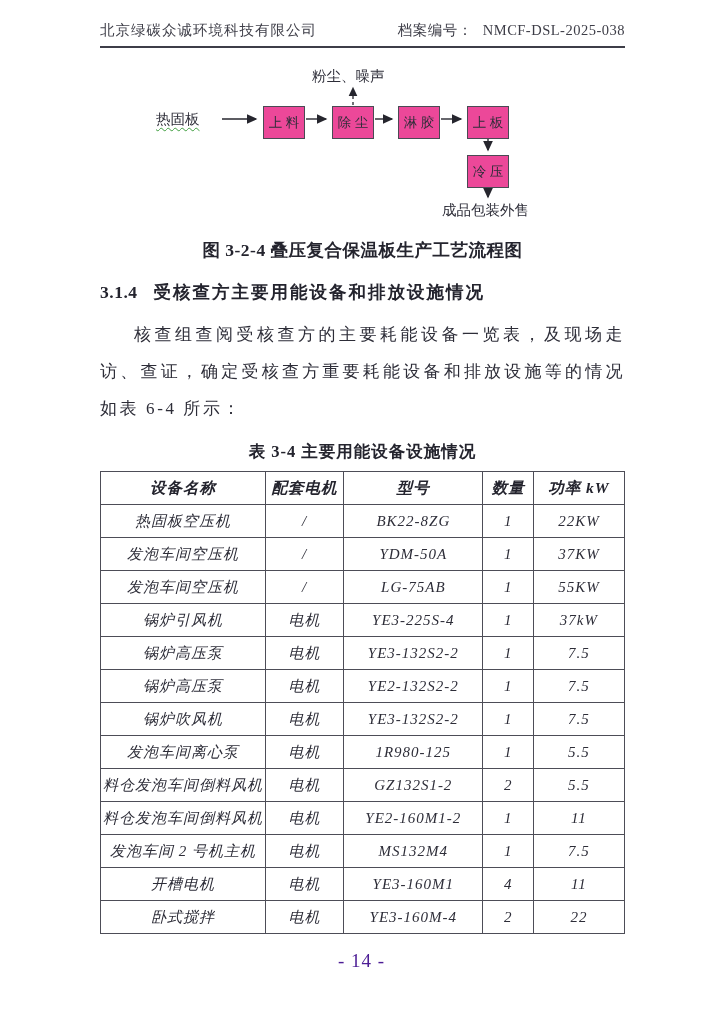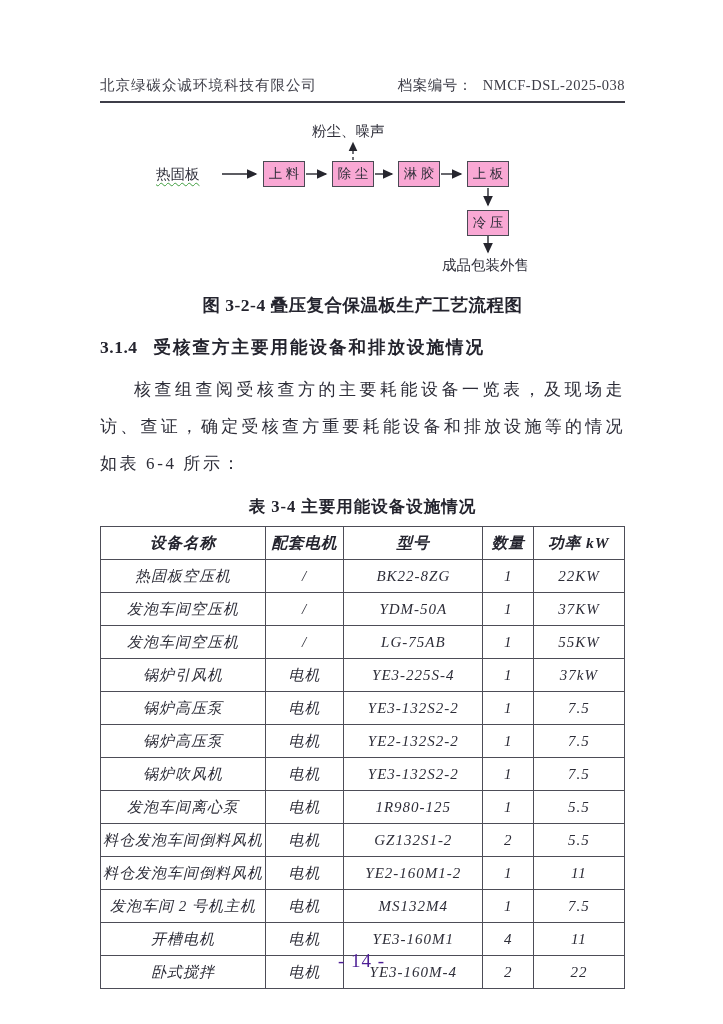--- a/index.html
+++ b/index.html
@@ -9,42 +9,42 @@
     font-family: "Liberation Serif", "DejaVu Serif", serif;
     color: #2d2d38;
     position: relative;
     overflow: hidden;
   }
   .page { width: 723px; height: 1024px; background: #ffffff; position: relative; }
   .content { margin-left: 100px; margin-right: 98px; }
 
   
   .doc-header {
-    padding-top: 76px;
+    padding-top: 21px;
     display: flex; justify-content: space-between; align-items: flex-end;
     border-bottom: 2px solid #3e3e48;
     padding-bottom: 6px;
     font-size: 14.5px; color: #3d3d47;
     letter-spacing: 1px;
   }
   .doc-header .right { letter-spacing: 0.5px; }
   .doc-header .archive-no { margin-left: 10px; letter-spacing: 0.5px; }
 
   
   .flowchart {
     position: relative;
     height: 160px;
     margin-top: 16px;
   }
   .fc-svg { position: absolute; left: 0; top: 0; }
   .fc-box {
     position: absolute;
-    width: 42px; height: 26px;
+    width: 42px; height: 33px;
     border: 1.4px solid #4a4a54;
-    background: #f9a8d4;
+    background: #ec4899;
     display: flex; align-items: center; justify-content: center;
     font-size: 13.5px; color: #2d2d38;
     white-space: nowrap;
   }
   .fc-label { position: absolute; font-size: 14.5px; color: #2d2d38; white-space: nowrap; }
   .fc-input { text-decoration: underline wavy #3f9d3f 1px; text-underline-offset: 3px; }
 
   
   .figure-caption {
     text-align: center; font-weight: bold; font-size: 17.5px;

